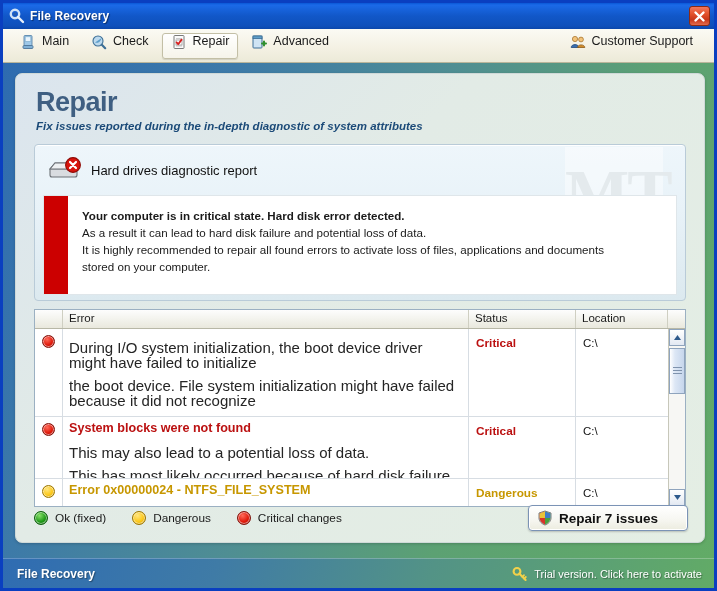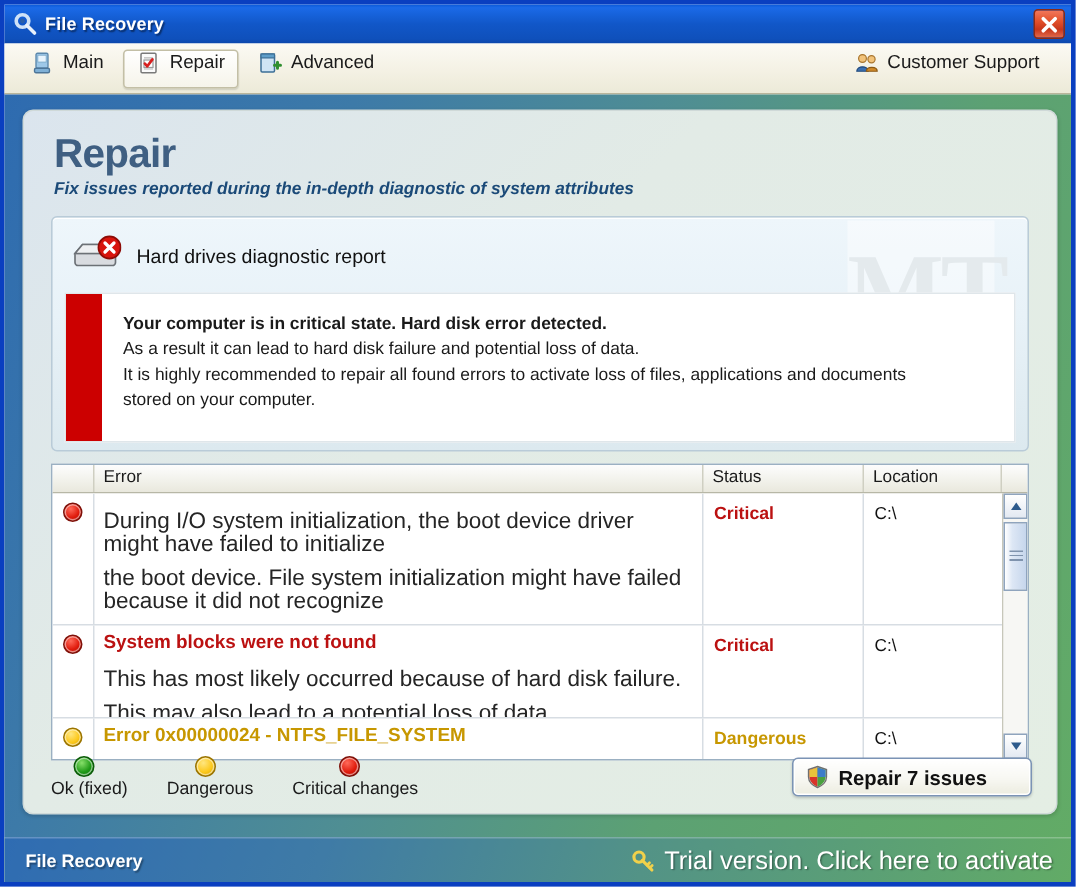--- a/index.html
+++ b/index.html
@@ -321,21 +321,20 @@
     height: 28px;
     display: flex;
     align-items: center;
   }
   .legend-item {
     display: flex;
     align-items: center;
     margin-right: 26px;
     font-size: 11.8px;
     color: #1a1a1a;
-    flex-direction: column;
   }
   .legend-item .dot { margin-right: 7px; width: 14px; height: 14px; }
   .repair-btn {
     margin-left: auto;
     display: flex;
     align-items: center;
     height: 26px;
     padding: 0 29px 0 8px;
     background: linear-gradient(to bottom, #ffffff 0%, #f7f7f2 55%, #ececdf 100%);
     border: 1px solid #7b93b5;
@@ -363,21 +362,21 @@
     color: #ffffff;
     font-size: 12px;
     font-weight: bold;
     text-shadow: 1px 1px 1px rgba(0,0,0,0.35);
   }
   .sb-right {
     margin-left: auto;
     display: flex;
     align-items: center;
     color: #ffffff;
-    font-size: 17px;
+    font-size: 11px;
     cursor: pointer;
     text-shadow: 1px 1px 1px rgba(0,0,0,0.35);
   }
   .key-ico { width: 16px; height: 16px; margin-right: 6px; flex: 0 0 16px; }
 </style>
 </head>
 <body>
 
 <div class="window">
 
@@ -403,20 +402,30 @@
       <span class="tb-ico">
         <svg width="16" height="16" viewBox="0 0 16 16">
           <rect x="4" y="1.5" width="8" height="10" rx="1" fill="#9ec8e8" stroke="#5b87ab" stroke-width="0.9"></rect>
           <rect x="5.2" y="2.8" width="5.6" height="4.6" fill="#e8f4fd" stroke="#7ba9c9" stroke-width="0.6"></rect>
           <rect x="3" y="11.5" width="10" height="3" rx="1" fill="#7fb0d6" stroke="#4d7598" stroke-width="0.9"></rect>
         </svg>
       </span>
       <span>Main</span>
     </div>
 
+    <div class="tb-item">
+      <span class="tb-ico">
+        <svg width="16" height="16" viewBox="0 0 16 16">
+          <circle cx="7" cy="7" r="5" fill="#bcd9ee" stroke="#3d6f96" stroke-width="1.1"></circle>
+          <path d="M4 8.6 A5 5 0 0 0 10.4 4.2" fill="#5e9ec9"></path>
+          <path d="M10.8 10.8 L14.2 14.2" stroke="#3d6f96" stroke-width="2.2" stroke-linecap="round"></path>
+        </svg>
+      </span>
+      <span>Check</span>
+    </div>
 
     <div class="tb-item active">
       <span class="tb-ico">
         <svg width="16" height="16" viewBox="0 0 16 16">
           <rect x="3" y="1.5" width="10" height="13" rx="0.8" fill="#fbfbfb" stroke="#7a7a7a" stroke-width="1"></rect>
           <path d="M5 4.6 L11 4.6 M5 12 L11 12" stroke="#b9b9b9" stroke-width="0.8"></path>
           <rect x="5" y="6" width="6" height="5" fill="#ffffff" stroke="#9a9a9a" stroke-width="0.8"></rect>
           <path d="M5.6 8.4 L7.2 10.2 L10.6 5.6" stroke="#d81f1f" stroke-width="1.8" fill="none" stroke-linecap="round" stroke-linejoin="round"></path>
         </svg>
       </span>
@@ -510,22 +519,22 @@
               <span class="loc">C:\</span>
             </div>
           </div>
 
           <div class="row" style="height:62px;">
             <div class="cell c0">
               <span class="dot red"></span>
             </div>
             <div class="cell c1">
               <div class="err-title critical">System blocks were not found</div>
+              <div class="err-line">This may also lead to a potential loss of data.</div>
               <div class="err-line">This has most likely occurred because of hard disk failure.</div>
-              <div class="err-line">This may also lead to a potential loss of data.</div>
             </div>
             <div class="cell c2">
               <span class="status critical">Critical</span>
             </div>
             <div class="cell c3">
               <span class="loc">C:\</span>
             </div>
           </div>
 
           <div class="row" style="height:62px;">

